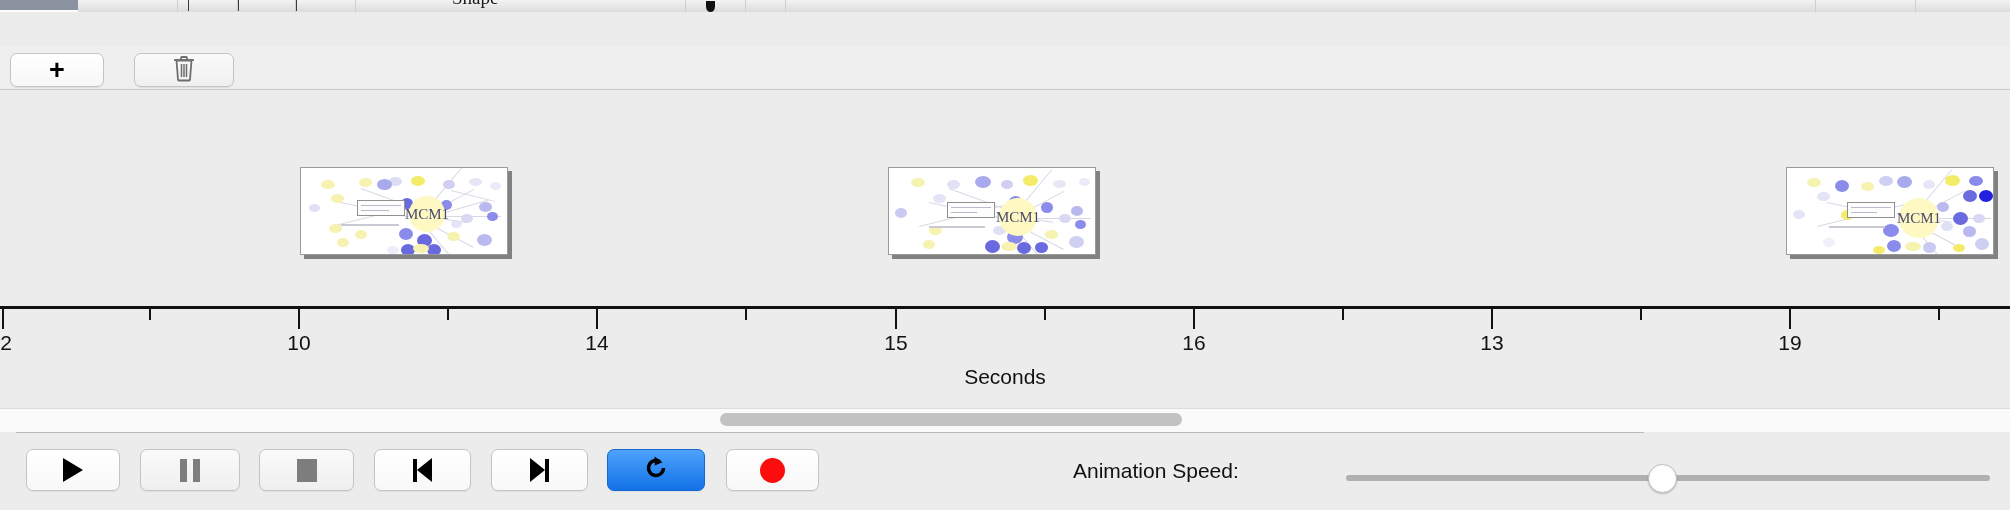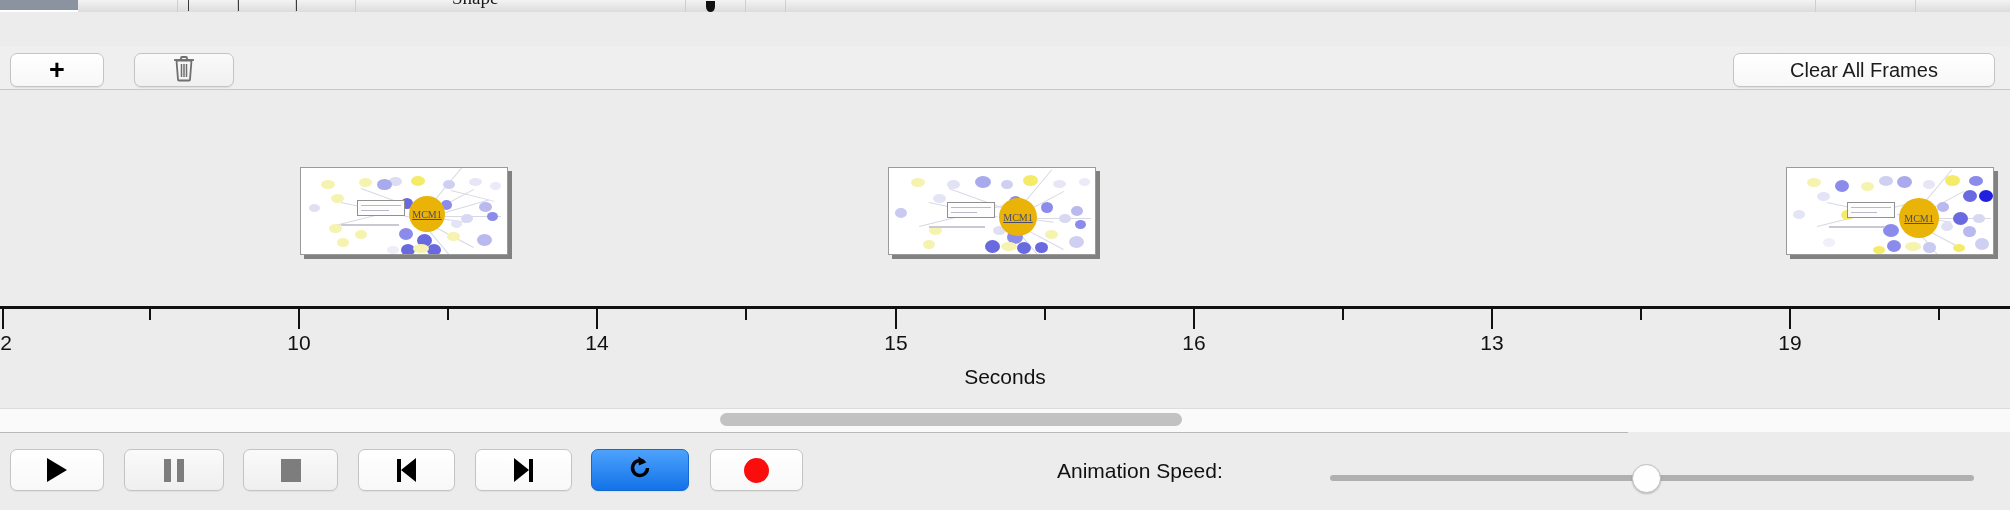--- a/index.html
+++ b/index.html
@@ -100,22 +100,22 @@
   .thumb .net { position: absolute; inset: 0; }
   .thumb .node {
     position: absolute; border-radius: 50%;
   }
   .thumb .edge {
     position: absolute; background: #d8d8e4; height: 1px;
     transform-origin: 0 0;
   }
   .thumb .hub {
     position: absolute; border-radius: 50%;
-    background: #eab308; display: flex; align-items: center; justify-content: center;
-    font-size: 10px; color: #4a4a6a; font-family: "Liberation Serif", serif; text-decoration: underline;
+    background: #fef9c3; display: flex; align-items: center; justify-content: center;
+    font-size: 15px; color: #4a4a6a; font-family: "Liberation Serif", serif;
   }
   .thumb .tip {
     position: absolute; background: #fdfdfd; border: 1px solid #909090;
   }
   .thumb .tipline { position: absolute; background: #b9b9c9; height: 1px; }
   .thumb .caption { position: absolute; background: #c9c9d4; height: 2px; }
 
   
   .axis {
     position: absolute; left: 0; top: 215px; width: 2010px; height: 3px;
@@ -142,21 +142,21 @@
     position: absolute; left: 0; top: 408px; width: 2010px; height: 24px;
     background: #fafafa; border-top: 1px solid #dcdcdc;
   }
   .scroll-thumb {
     position: absolute; left: 720px; top: 4px; width: 462px; height: 13px;
     background: #c2c2c2; border-radius: 7px;
   }
 
   
   .playbar {
-    position: absolute; left: 0; top: 432px; width: 1628px; height: 78px;
+    position: absolute; left: 16px; top: 432px; width: 1628px; height: 78px;
     background: #ececec; border-top: 1px solid #b9b9b9;
   }
   .pbtn {
     position: absolute; top: 16px; height: 42px;
     border: 1px solid #c4c4c4; border-radius: 7px;
     display: flex; align-items: center; justify-content: center;
     box-shadow: 0 1px 1px rgba(0,0,0,0.06);
     cursor: default;
   }
   .pbtn.on  { background: linear-gradient(#ffffff, #f8f8f8); }
@@ -244,23 +244,20 @@
     </div>
     <div class="btn flat btn-del">
       <span>
         <svg width="24" height="27" viewBox="0 0 24 27">
           <path d="M2 5 H22" stroke="#6f6f6f" stroke-width="1.8" fill="none"></path>
           <path d="M9 5 V3 a1 1 0 0 1 1-1 h4 a1 1 0 0 1 1 1 V5" stroke="#6f6f6f" stroke-width="1.8" fill="none"></path>
           <path d="M4.5 5.5 L6 24.5 a1 1 0 0 0 1 1 h10 a1 1 0 0 0 1-1 L19.5 5.5 Z" stroke="#6f6f6f" stroke-width="1.8" fill="none"></path>
           <path d="M9.5 9 V22 M12 9 V22 M14.5 9 V22" stroke="#6f6f6f" stroke-width="1.5" fill="none"></path>
         </svg>
       </span>
-    </div>
-    <div class="btn btn-clear">
-      <span>Clear All Frames</span>
     </div>
   </div>
 
   <div class="timeline-panel">
 
     <div class="thumb" style="left:300px; top:76px;">
       <div class="net">
         <div class="edge" style="left:40px;  top:34px; width:70px;  transform:rotate(12deg);"></div>
         <div class="edge" style="left:30px;  top:58px; width:90px;  transform:rotate(-14deg);"></div>
         <div class="edge" style="left:110px; top:46px; width:55px;  transform:rotate(8deg);"></div>

